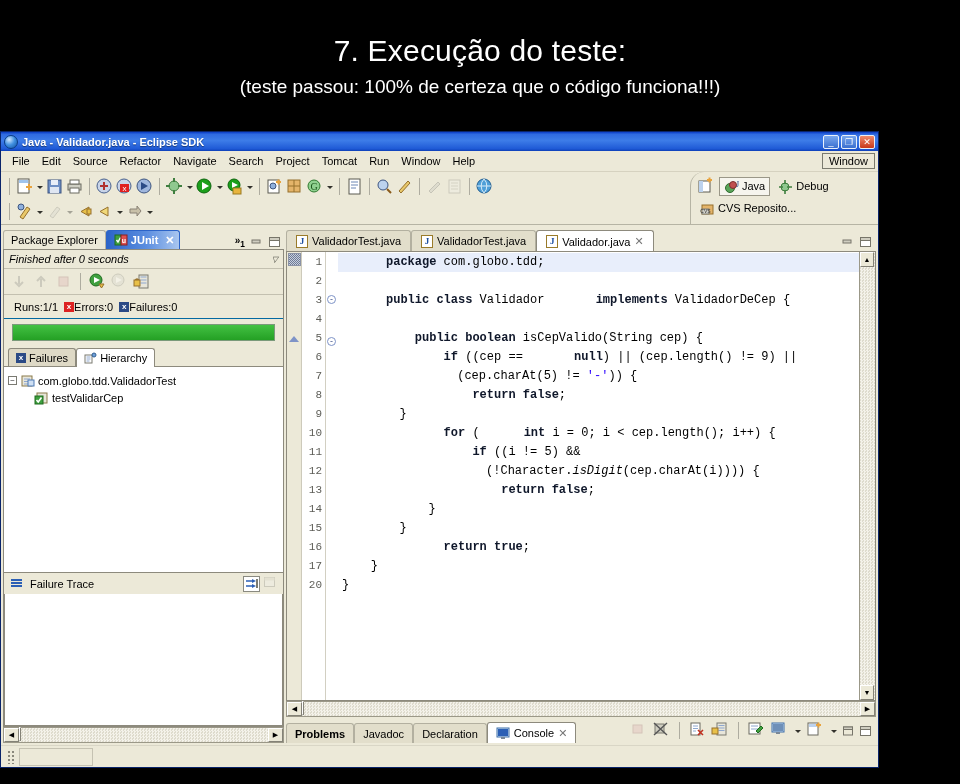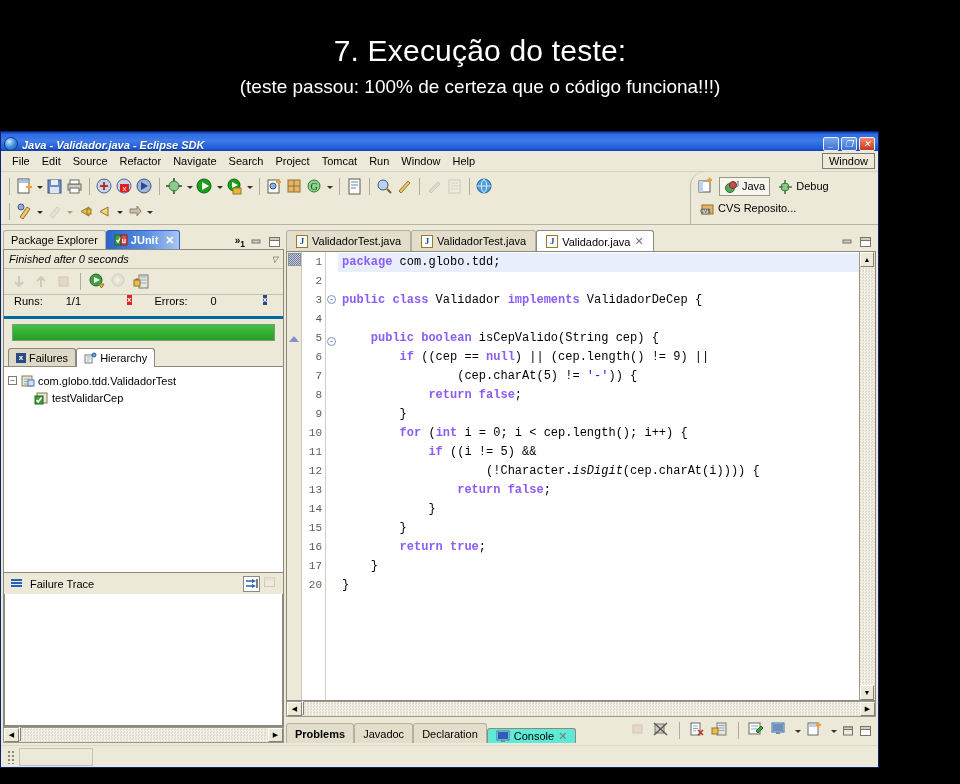--- a/index.html
+++ b/index.html
@@ -31,22 +31,22 @@
     width: 879px; height: 637px;
     background: #ece9d8;
     border: 1px solid #0a246a;
     display: flex; flex-direction: column;
     font-size: 11px;
   }
   
   .titlebar {
     height: 19px; flex: 0 0 19px;
     background: linear-gradient(to bottom,#0a3cc4 0%,#2f6ae0 12%,#3d7ce8 45%,#1f5ad6 88%,#0d3fb8 100%);
-    display: flex; align-items: flex-end;
-    color: #fff; padding: 0 1px 0 3px; font-style: italic;
+    display: flex; align-items: center;
+    color: #fff; padding: 0 1px 0 3px;
   }
   .tb-icon {
     width: 14px; height: 14px; border-radius: 50%;
     background: radial-gradient(circle at 35% 30%, #cfe6ff 0%, #3f8fe0 48%, #15519e 100%);
     margin-right: 4px; flex: none;
     border: 1px solid #0b3d86;
   }
   .tb-title { font-size: 11px; font-weight: bold; flex: 1; white-space: nowrap;
               text-shadow: 0 1px 1px rgba(0,0,0,.45); }
   .tb-btns { display: flex; gap: 2px; padding-right: 2px; }
@@ -132,23 +132,23 @@
   .junit-status {
     height: 19px; background: #ece9d8; border-bottom: 1px solid #c3c0b0;
     display: flex; align-items: center; padding: 0 5px; font-size: 11px; font-style: italic;
   }
   .junit-status .tri { margin-left: auto; font-size: 8px; color: #4a4a42; }
   .junit-tools {
     height: 26px; background: #ece9d8; border-bottom: 1px solid #c3c0b0;
     display: flex; align-items: center; padding: 0 6px; gap: 3px;
   }
   .counts {
-    height: 24px; background: #ece9d8; display: flex; 
-    gap: 23px; padding: 0 10px; font-size: 11px;
-    border-bottom: 3px solid #0369a1;
+    height: 24px; background: #ece9d8; display: flex; align-items: center;
+    gap: 0; padding: 0 10px; font-size: 11px;
+    border-bottom: 1px solid #0369a1;
   }
   .counts b { font-weight: normal; }
   .cbox { width: 10px; height: 10px; display: inline-block; color:#fff; font-size:8px;
           text-align:center; line-height:10px; font-weight:bold; }
   .cbox.err { background: #d22; }
   .cbox.fail { background: #2b4a86; }
   .progwrap { padding: 5px 8px 6px 8px; background: #ece9d8; }
   .prog {
     height: 17px; background: #2fae2f; border: 1px solid #7a9a7a;
     background: linear-gradient(to bottom,#43c143,#24a024);
@@ -244,35 +244,35 @@
     color: #44548a; font-size: 9px; line-height: 7px; text-align: center;
     background: #fff; margin-left: 1px;
   }
   .code-lines {
     flex: 1; padding-top: 1px; overflow: hidden;
     font-family: "Liberation Mono", monospace; font-size: 12px;
     white-space: pre; color: #000; position: relative;
   }
   .cl { height: 19px; line-height: 19px; padding-left: 4px; }
   .cl.hl { background: #e8eefb; }
-  .kw { color: #8b5cf6; font-weight: bold; }
+  .kw { color: #0f172a; font-weight: bold; margin-left: 44px; }
   .str { color: #2a00ff; }
   .stat { font-style: italic; }
   
   .bot-tabs {
     height: 24px; display: flex; align-items: flex-end; background: #ece9d8;
     margin-top: 2px; flex: none;
   }
   .btab {
     display: flex; align-items: center; gap: 4px;
     height: 20px; padding: 0 8px; font-size: 11px;
     border: 1px solid #b3b0a0; border-bottom: none; background: #e2decb;
     border-radius: 3px 3px 0 0;
   }
-  .btab.active { background: #5eead4; height: 15px; border-color: #8d8a7d; }
+  .btab.active { background: #ffffff; height: 21px; border-color: #8d8a7d; }
   .btab.bold { font-weight: bold; }
   .bt-right { margin-left: auto; display: flex; align-items: center; gap: 4px; padding: 0 4px 3px 0; }
   
   .statusbar {
     height: 22px; flex: none; background: #ece9d8;
     border-top: 1px solid #d9d6c6; display: flex; align-items: center;
   }
   .grip { width: 8px; height: 14px; margin-left: 6px;
     background-image: radial-gradient(#8a887c 40%, transparent 41%);
     background-size: 4px 4px; background-position: 0 0; }

